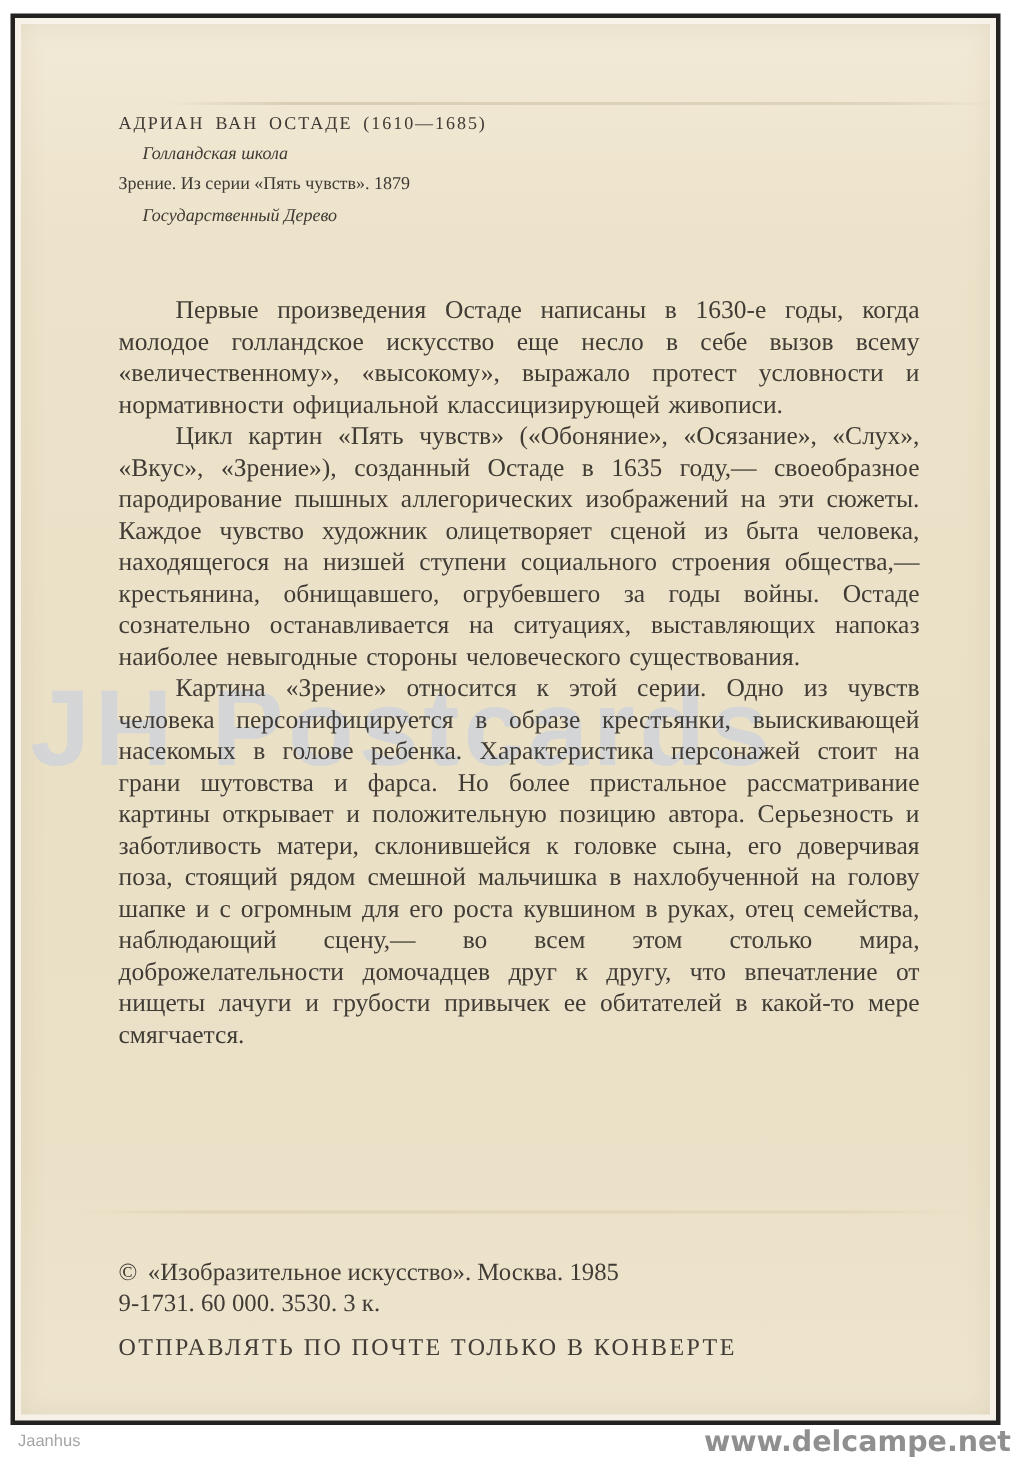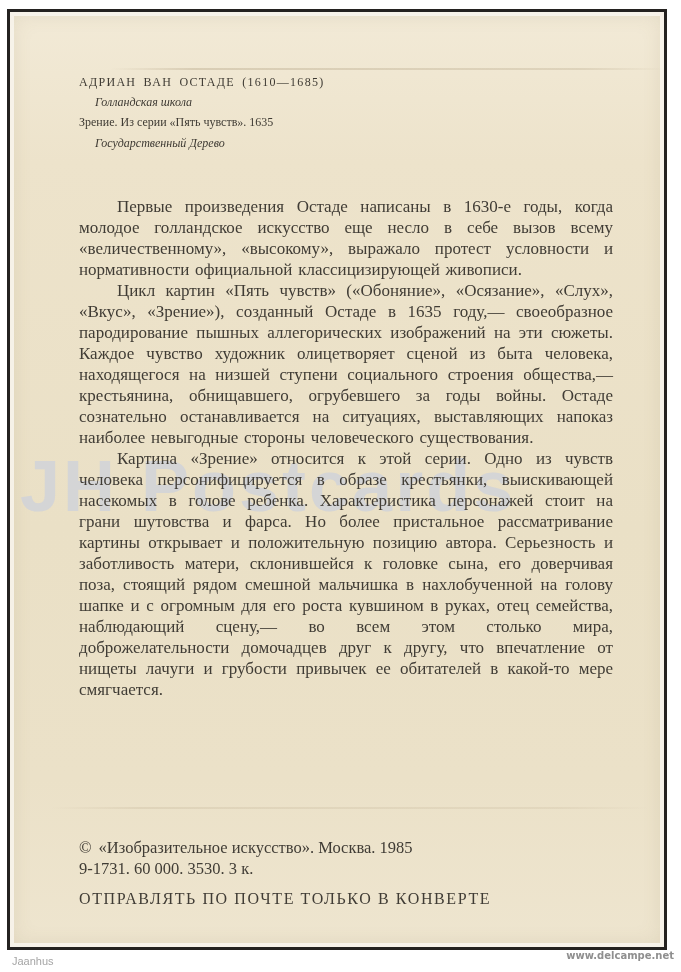--- a/index.html
+++ b/index.html
@@ -105,41 +105,41 @@
     font-family: Liberation Sans, sans-serif;
     font-size: 11px;
     color: #a5a5a5;
   }
   .footer-credit-right {
     position: absolute;
     right: 7px;
     top: 950px;
     z-index: 4;
     font-family: "DejaVu Sans", "Liberation Sans", sans-serif;
-    font-size: 10px;
+    font-size: 19px;
     font-weight: bold;
     color: #8f8f8f;
   }
 </style>
 </head>
 <body>
 
 <div id="page">
 
   <div class="scan-frame">
     <div class="crease crease-top"></div>
     <div class="crease crease-lower"></div>
   </div>
 
   <div class="watermark">JH Postcards</div>
 
   <div class="header-block">
     <div class="artist-line">АДРИАН ВАН ОСТАДЕ (1610—1685)</div>
     <div class="ital">Голландская школа</div>
-    <div>Зрение. Из серии «Пять чувств». 1635</div>
+    <div>Зрение. Из серии «Пять чувств». 1879</div>
     <div class="ital">Государственный Дерево</div>
   </div>
 
   <div class="article">
     <p>Первые произведения Остаде написаны в 1630-е годы, когда молодое голландское искусство еще несло в себе вызов всему «величественному», «высокому», выражало протест условности и нормативности официальной классицизирующей живописи.</p>
     <p>Цикл картин «Пять чувств» («Обоняние», «Осязание», «Слух», «Вкус», «Зрение»), созданный Остаде в 1635 году,— своеобразное пародирование пышных аллегорических изображений на эти сюжеты. Каждое чувство художник олицетворяет сценой из быта человека, находящегося на низшей ступени социального строения общества,— крестьянина, обнищавшего, огрубевшего за годы войны. Остаде сознательно останавливается на ситуациях, выставляющих напоказ наиболее невыгодные стороны человеческого существования.</p>
     <p>Картина «Зрение» относится к этой серии. Одно из чувств человека персонифицируется в образе крестьянки, выискивающей насекомых в голове ребенка. Характеристика персонажей стоит на грани шутовства и фарса. Но более пристальное рассматривание картины открывает и положительную позицию автора. Серьезность и заботливость матери, склонившейся к головке сына, его доверчивая поза, стоящий рядом смешной мальчишка в нахлобученной на голову шапке и с огромным для его роста кувшином в руках, отец семейства, наблюдающий сцену,— во всем этом столько мира, доброжелательности домочадцев друг к другу, что впечатление от нищеты лачуги и грубости привычек ее обитателей в какой-то мере смягчается.</p>
   </div>
 
   <div class="imprint">

